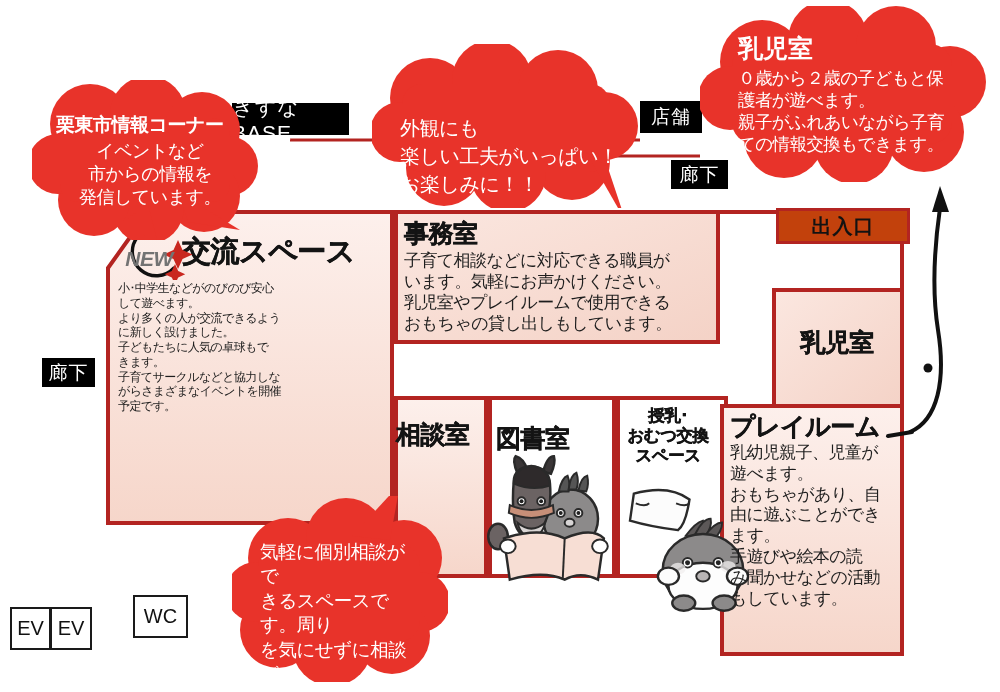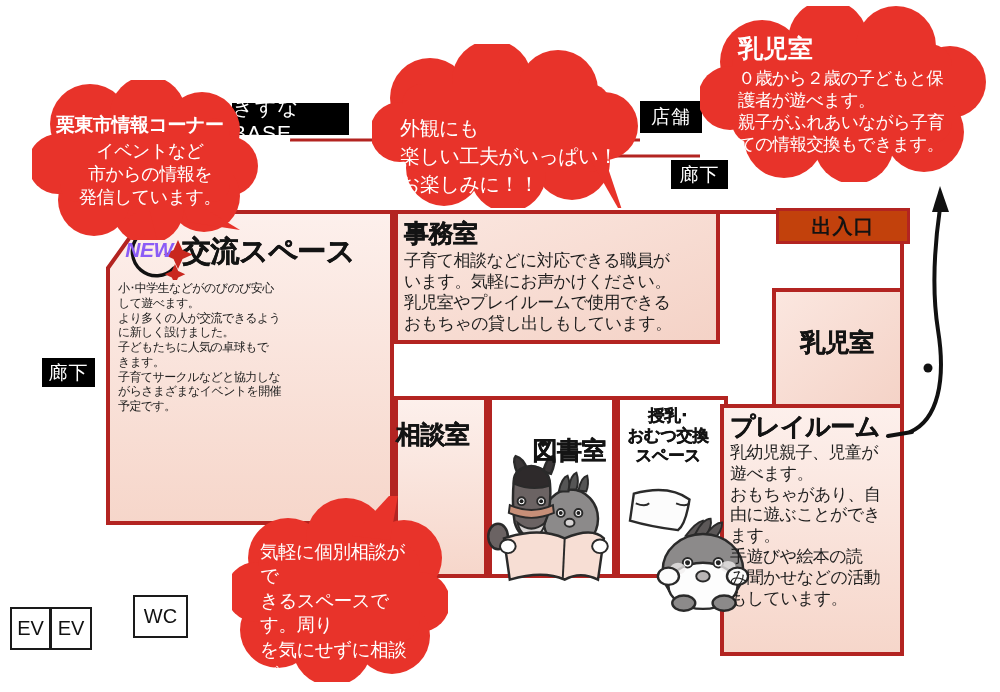--- a/index.html
+++ b/index.html
@@ -19,38 +19,38 @@
     -webkit-text-stroke:0.4px #141414;
   }
   .room-body{color:#1d1d1d;line-height:1.23;letter-spacing:-0.6px;}
 
   
   #room-koryu{left:118px;top:228px;width:266px;}
   #koryu-head{display:flex;align-items:center;height:46px;position:relative;}
   #new-badge{position:relative;width:62px;height:46px;flex:0 0 62px;}
   #new-badge svg{position:absolute;left:0;top:-4px;}
   #new-badge .newtxt{
-    position:absolute;left:0;top:10px;width:62px;text-align:center;
-    font-size:21px;font-weight:bold;font-style:italic;color:#8b5cf6;
+    position:absolute;left:0;top:19px;width:62px;text-align:center;
+    font-size:21px;font-weight:bold;font-style:italic;color:#737373;
     letter-spacing:-0.5px;
   }
   #koryu-title{font-size:29px;line-height:1;margin-left:2px;}
   #koryu-body{font-size:12px;margin-top:7px;}
 
   
   #room-jimu{left:404px;top:218px;width:308px;text-align:left;}
   #jimu-title{font-size:25px;text-align:left;line-height:1.25;}
   #jimu-body{font-size:17px;margin-top:2px;}
 
   
   #room-sodan{left:396px;top:420px;width:92px;text-align:left;}
   #sodan-title{font-size:25px;line-height:1.15;}
 
   
-  #room-tosho{left:496px;top:436px;width:110px;text-align:right;}
+  #room-tosho{left:496px;top:424px;width:110px;text-align:left;}
   #tosho-title{font-size:25px;line-height:1.15;}
 
   
   #room-junyu{left:618px;top:406px;width:100px;text-align:center;}
   #junyu-title{font-size:16.5px;line-height:1.2;}
 
   
   #room-nyuji{left:772px;top:328px;width:130px;text-align:center;}
   #nyuji-title{font-size:25px;line-height:1.15;}
 

